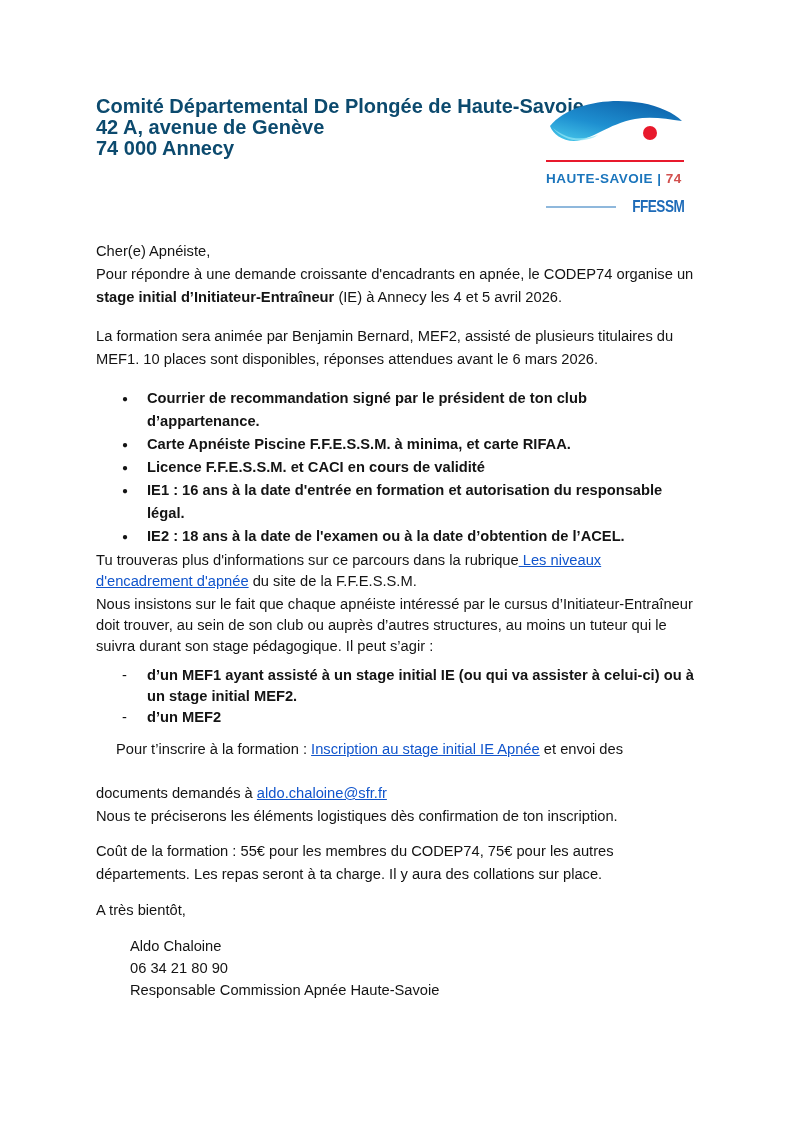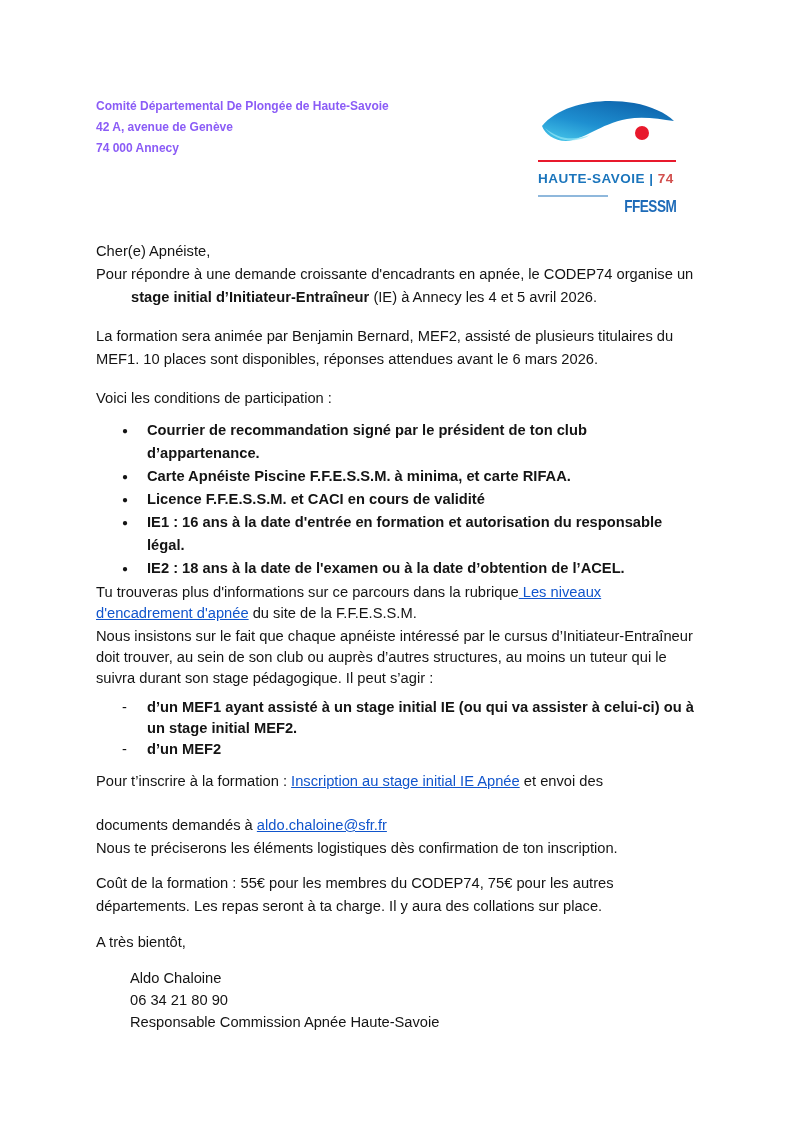--- a/index.html
+++ b/index.html
@@ -11,65 +11,65 @@
     box-sizing: border-box;
     padding: 96px 96px 0 96px;
     background: #ffffff;
     color: #141414;
     font-size: 14.7px;
     line-height: 23px;
   }
 
   
   .header-row { position: relative; min-height: 86px; margin-bottom: 58px; }
-  .sender { font-weight: 700; color: #8b5cf6; font-size: 12px; line-height: 21px; }
+  .sender { font-weight: 700; color: #0c4a6e; font-size: 20px; line-height: 21px; }
 
-  .logo { position: absolute; top: -1px; right: 23px; width: 138px; }
+  .logo { position: absolute; top: -1px; right: 15px; width: 138px; }
   .wave-svg { display: block; width: 138px; height: 60px; margin-bottom: 5px; }
   .red-line { height: 2px; background: #E8192C; }
   .region-line {
     margin-top: 5px;
     color: #1B75BC; font-weight: 700; font-size: 13.5px;
     letter-spacing: 0.5px; white-space: nowrap;
   }
   .region-line .dept { color: #D2504E; }
-  .ffessm-row { display: flex; gap: 7px; margin-top: 5px; }
+  .ffessm-row { display: flex; align-items: center; gap: 7px; margin-top: 5px; }
   .blue-line { flex: 1; height: 2px; background: #8FB8DC; }
   .ffessm {
     display: inline-block;
     font-size: 16px; font-weight: 800; color: #1E6BB8;
     letter-spacing: -0.6px;
     transform: scale(0.85, 1.08); transform-origin: right center;
   }
 
   
   p { margin: 0; }
   .salutation { margin-bottom: 0; }
   .p1 { margin-bottom: 16px; }
   .p2 { margin-bottom: 16px; }
   .intro { margin-bottom: 9px; }
   .p4 { line-height: 21px; margin-bottom: 2px; }
   .p5 { line-height: 21px; margin-bottom: 8px; }
-  .p6 { margin-bottom: 21px; }
+  .p6 { margin-bottom: 21px; margin-left: 20px; }
   .p7 { margin-bottom: 0; }
   .p8 { margin-bottom: 12px; }
   .p9 { margin-bottom: 13px; }
   .closing { margin-bottom: 13px; }
 
   ul { margin: 0; padding: 0; list-style: none; }
   .bullets { margin-bottom: 2px; }
   .bullets li { display: flex; padding-left: 26px; line-height: 23px; }
   .bullets .marker { flex: none; width: 25px; font-size: 10px; line-height: 23px; }
   .dashes { margin-bottom: 10px; }
   .dashes li { display: flex; padding-left: 26px; line-height: 21px; }
   .dashes .marker { flex: none; width: 25px; }
   .li-text { flex: 1; font-weight: bold; }
 
   .link { color: #1155CC; text-decoration: underline; cursor: pointer; }
-  strong { font-weight: 700; margin-left: 35px; }
+  strong { font-weight: 700; }
 
   .signature { padding-left: 34px; line-height: 22px; }
 </style>
 </head>
 <body>
 
 <div class="page">
 
   <div class="header-row">
     <div class="sender">
@@ -103,21 +103,20 @@
       </div>
     </div>
   </div>
 
   <p class="salutation">Cher(e) Apnéiste,</p>
 
   <p class="p1"><span>Pour répondre à une demande croissante d'encadrants en apnée, le CODEP74 organise un </span><strong>stage initial d’Initiateur-Entraîneur</strong><span> (IE) à Annecy les 4 et 5 avril 2026.</span></p>
 
   <p class="p2">La formation sera animée par Benjamin Bernard, MEF2, assisté de plusieurs titulaires du MEF1. 10 places sont disponibles, réponses attendues avant le 6 mars 2026.</p>
 
-  <p class="intro">Voici les conditions de participation :</p>
 
   <ul class="bullets">
     <li>
         <span class="marker">●</span>
         <span class="li-text">Courrier de recommandation signé par le président de ton club d’appartenance.</span>
       </li>
     <li>
         <span class="marker">●</span>
         <span class="li-text">Carte Apnéiste Piscine F.F.E.S.S.M. à minima, et carte RIFAA.</span>
       </li>

